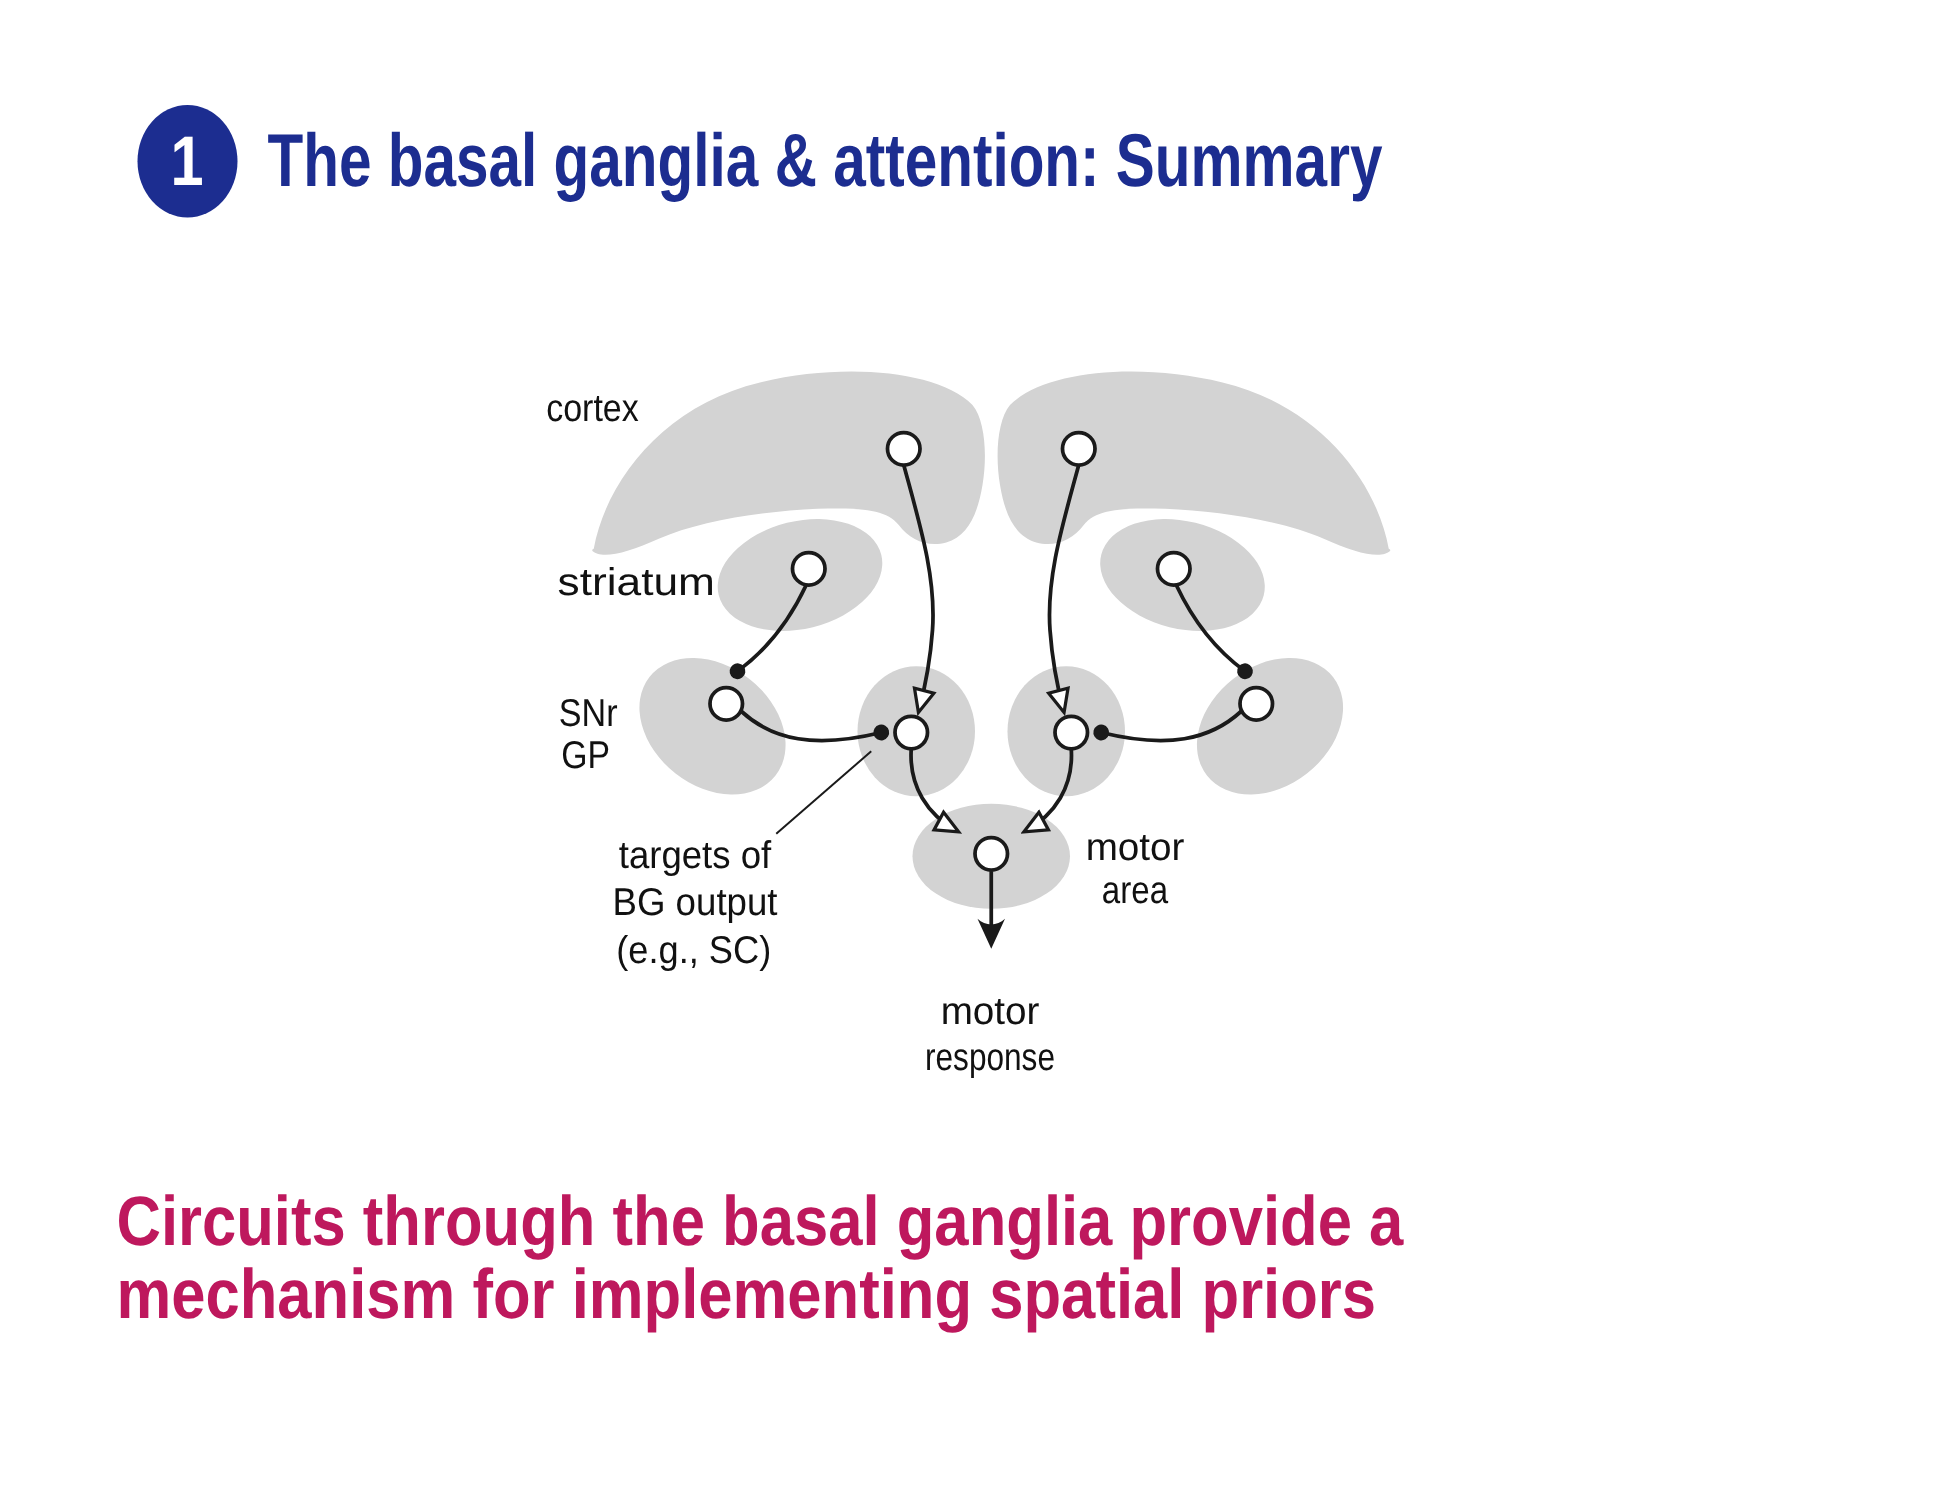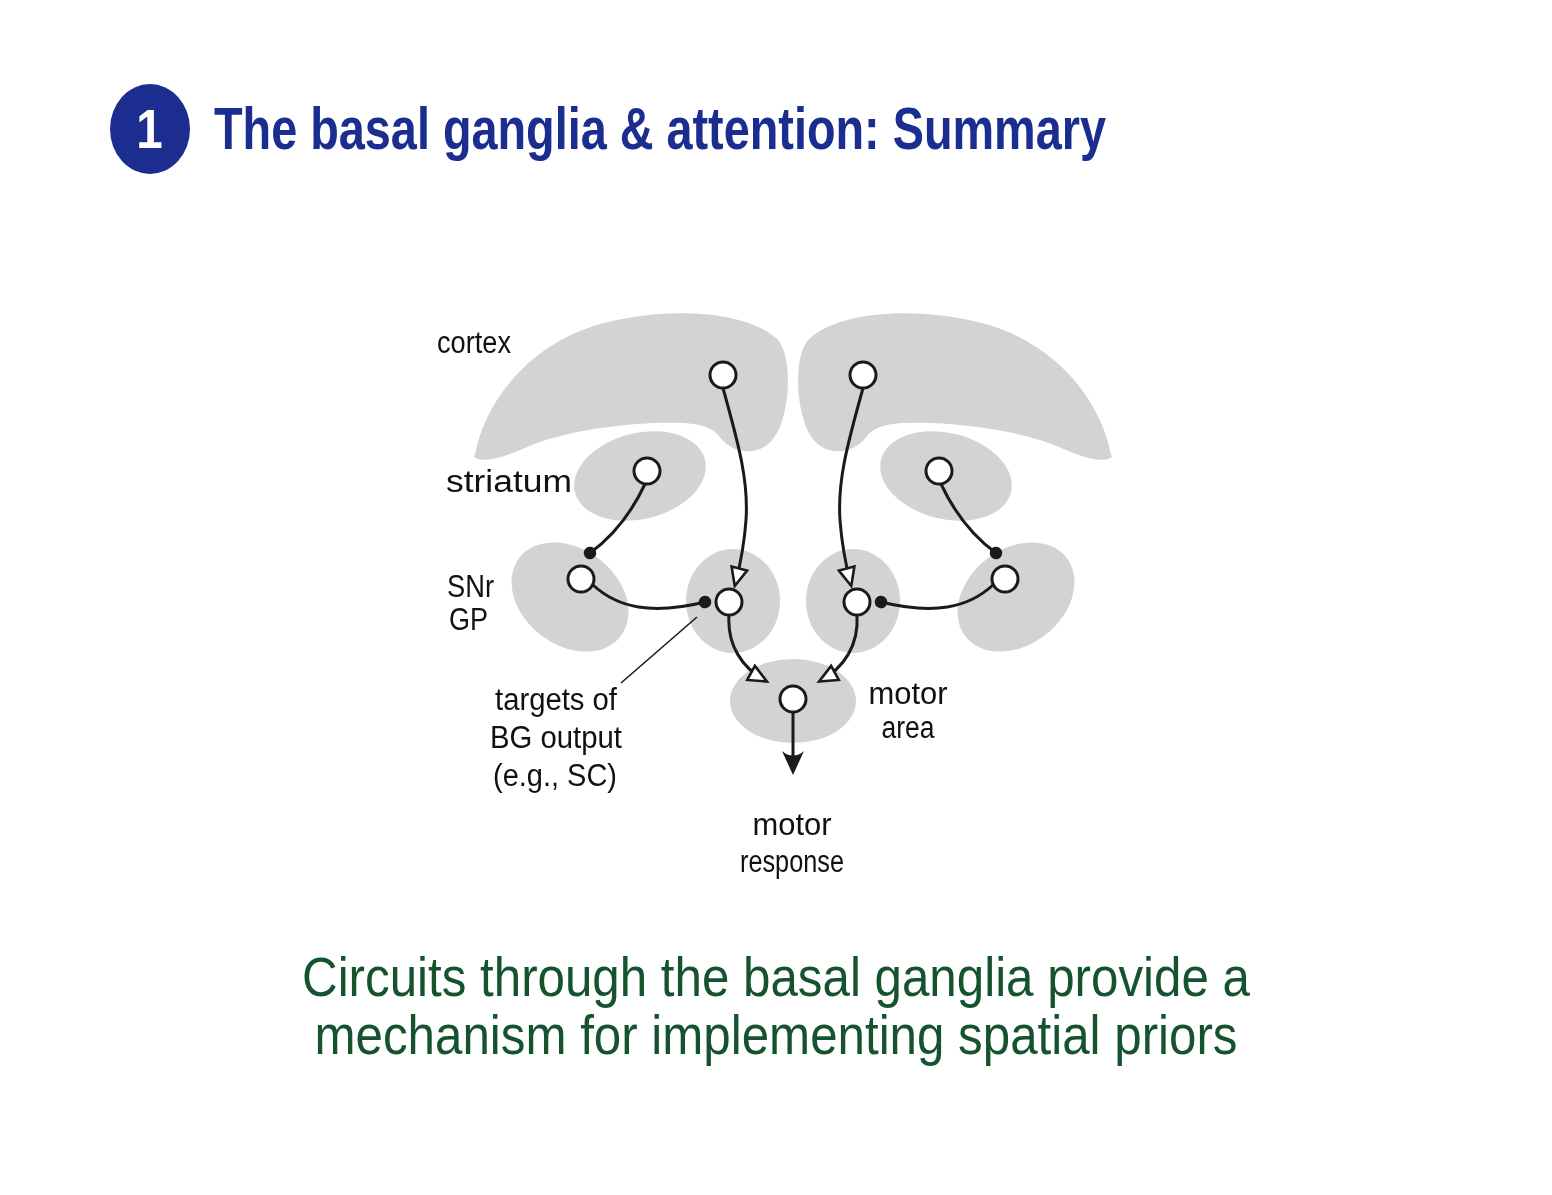--- a/index.html
+++ b/index.html
@@ -5,29 +5,29 @@
   html,body{margin:0;padding:0;background:#ffffff;}
   .page{position:relative;width:1552px;height:1195px;background:#ffffff;overflow:hidden;
         font-family:"Liberation Sans","DejaVu Sans",sans-serif;}
   .header{position:absolute;left:110px;top:84px;display:flex;align-items:center;}
   .badge{width:80px;height:90px;border-radius:50%;background:#1c2d90;display:flex;
          align-items:center;justify-content:center;flex:0 0 auto;}
   .badge span{color:#ffffff;font-weight:bold;font-size:56px;line-height:1;
               transform:scaleX(0.85);}
   .title{margin-left:24px;color:#1c2d90;font-weight:bold;font-size:60px;line-height:1;
          white-space:nowrap;transform:scaleX(0.78);transform-origin:left center;}
-  .diagram{position:absolute;left:425px;top:300px;width:700px;height:590px;}
+  .diagram{position:absolute;left:425px;top:284px;width:700px;height:590px;}
   .diagram svg{display:block;width:100%;height:100%;}
   .diagram text{font-family:"Liberation Sans","DejaVu Sans",sans-serif;font-size:31px;
                 fill:#111111;}
   .axon{fill:none;stroke:#1a1a1a;stroke-width:3;}
   .leader{stroke:#1a1a1a;stroke-width:1.6;}
   .neuron{fill:#ffffff;stroke:#1a1a1a;stroke-width:3;}
-  .caption{position:absolute;left:0;top:948px;width:1552px;text-align:center;
-           color:#14532d;font-size:56px;line-height:58px;}
+  .caption{position:absolute;left:0;top:948px;width:1552px;
+           color:#be185d;font-size:56px;line-height:58px;font-weight:bold;}
   .caption div{transform:scaleX(0.88);}
 </style>
 </head>
 <body>
 
 <div class="page">
 
   <div class="header">
     <div class="badge">
       <span>1</span>

